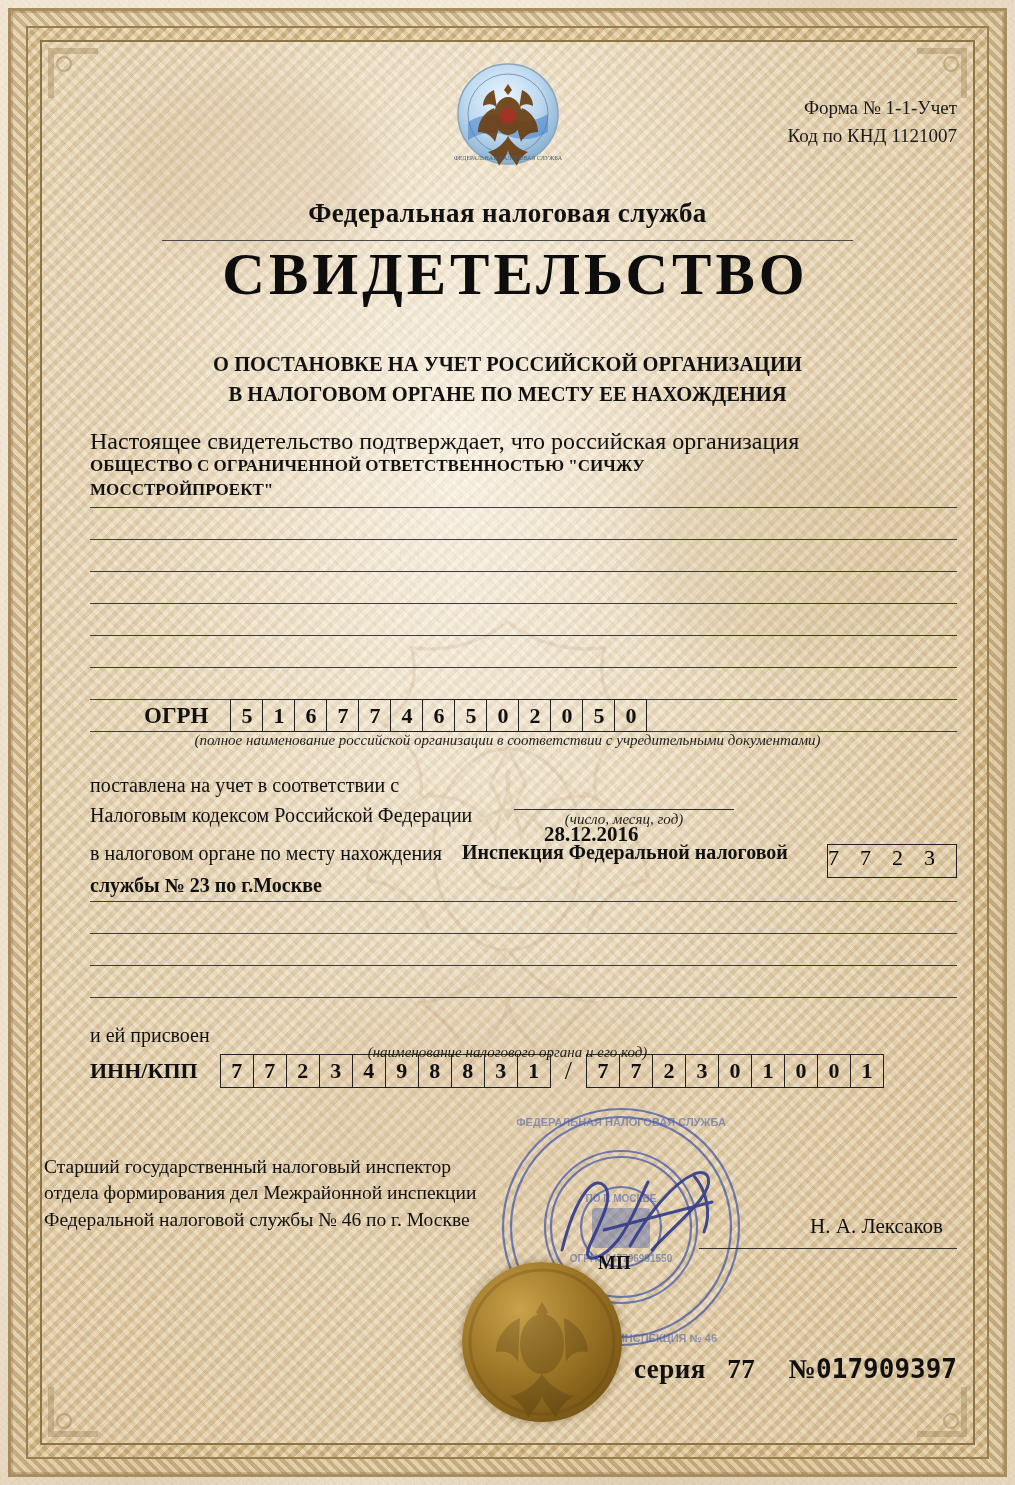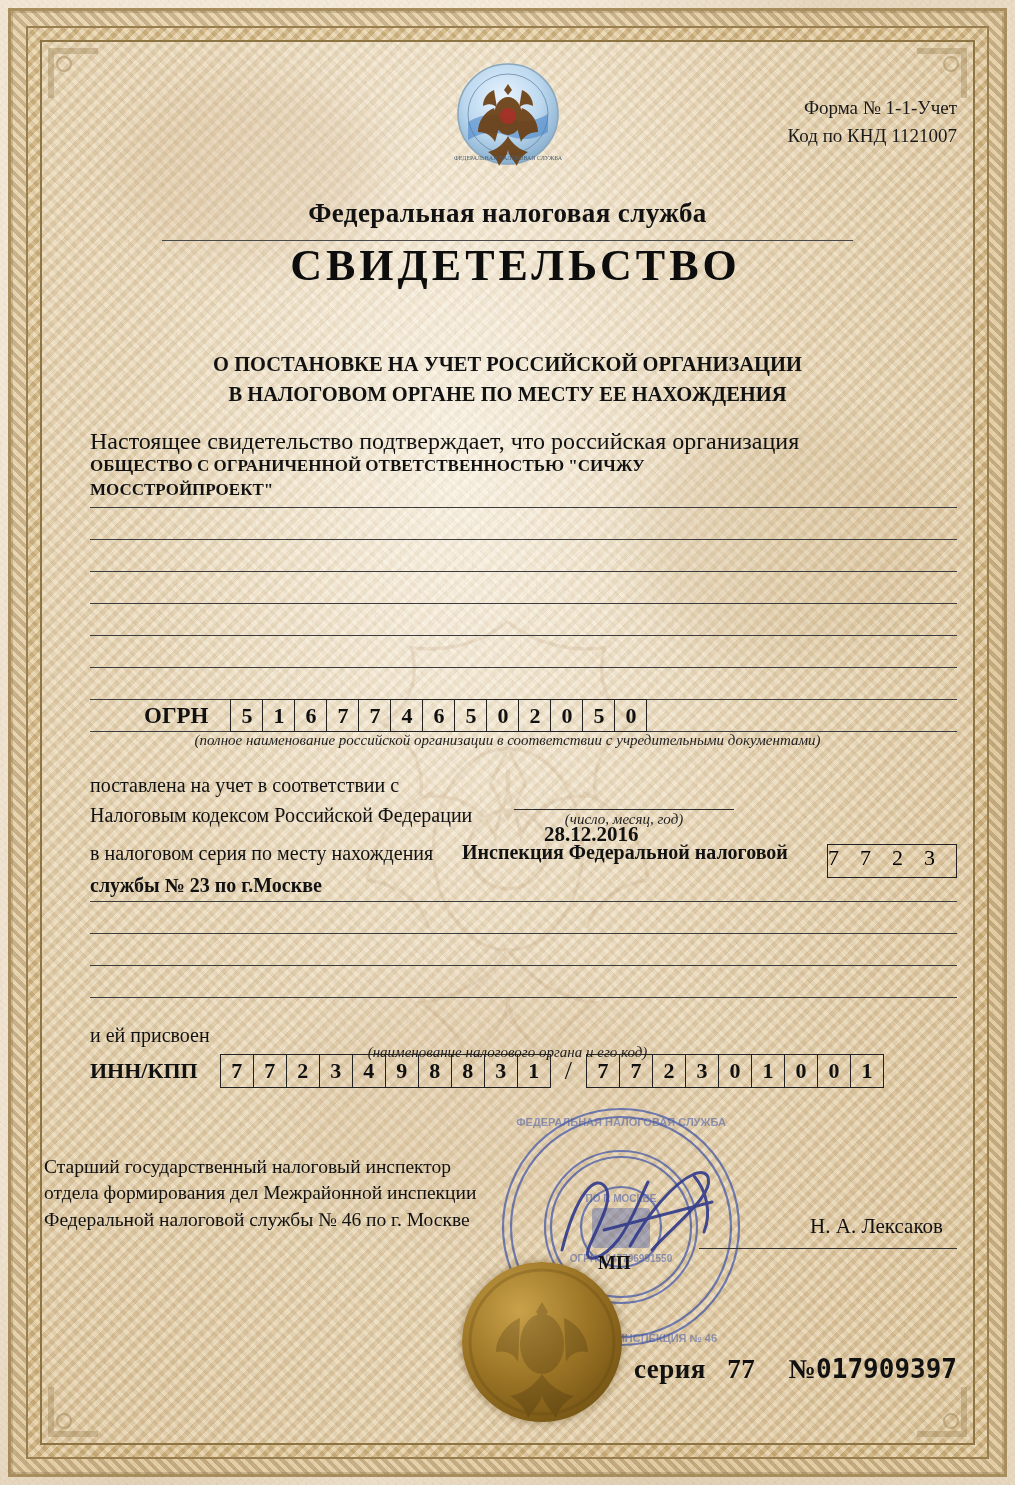--- a/index.html
+++ b/index.html
@@ -119,21 +119,21 @@
     position: absolute;
     left: 118px; right: 118px;
     top: 196px;
     border-bottom: 1px solid #4a4a4a;
   }
   .svid {
     position: absolute;
     left: 16px; right: 0;
     top: 196px;
     text-align: center;
-    font-size: 44px;
+    font-size: 59px;
     font-weight: bold;
     letter-spacing: 4px;
     color: #0d0d0d;
   }
   .subtitle {
     position: absolute;
     left: 0; right: 0;
     top: 306px;
     text-align: center;
     font-size: 20.5px;
@@ -466,21 +466,21 @@
         </div>
     </div>
 
     <div class="blk t20" style="left:46px; top:760px;">Налоговым кодексом Российской Федерации</div>
     <div class="blk t20" style="left:46px; top:730px;">поставлена на учет в соответствии с</div>
 
     <div class="date-val">28.12.2016</div>
     <div class="date-rule"></div>
     <div class="date-cap">(число, месяц, год)</div>
 
-    <div class="blk t20" style="left:46px; top:798px;">в налоговом серия по месту нахождения</div>
+    <div class="blk t20" style="left:46px; top:798px;">в налоговом органе по месту нахождения</div>
     <div class="blk t20 bold" style="left:418px; top:797px;">Инспекция Федеральной налоговой</div>
     <div class="blk t20 bold" style="left:46px; top:830px;">службы № 23 по г.Москве</div>
 
     <div class="code-boxes" id="authority-code-boxes">
         <div class="cell" style="width: 32px; height: 32px; font-size: 22px;">7</div>
         <div class="cell" style="width: 32px; height: 32px; font-size: 22px;">7</div>
         <div class="cell" style="width: 32px; height: 32px; font-size: 22px;">2</div>
         <div class="cell" style="width: 32px; height: 32px; font-size: 22px;">3</div>
       </div>
 

